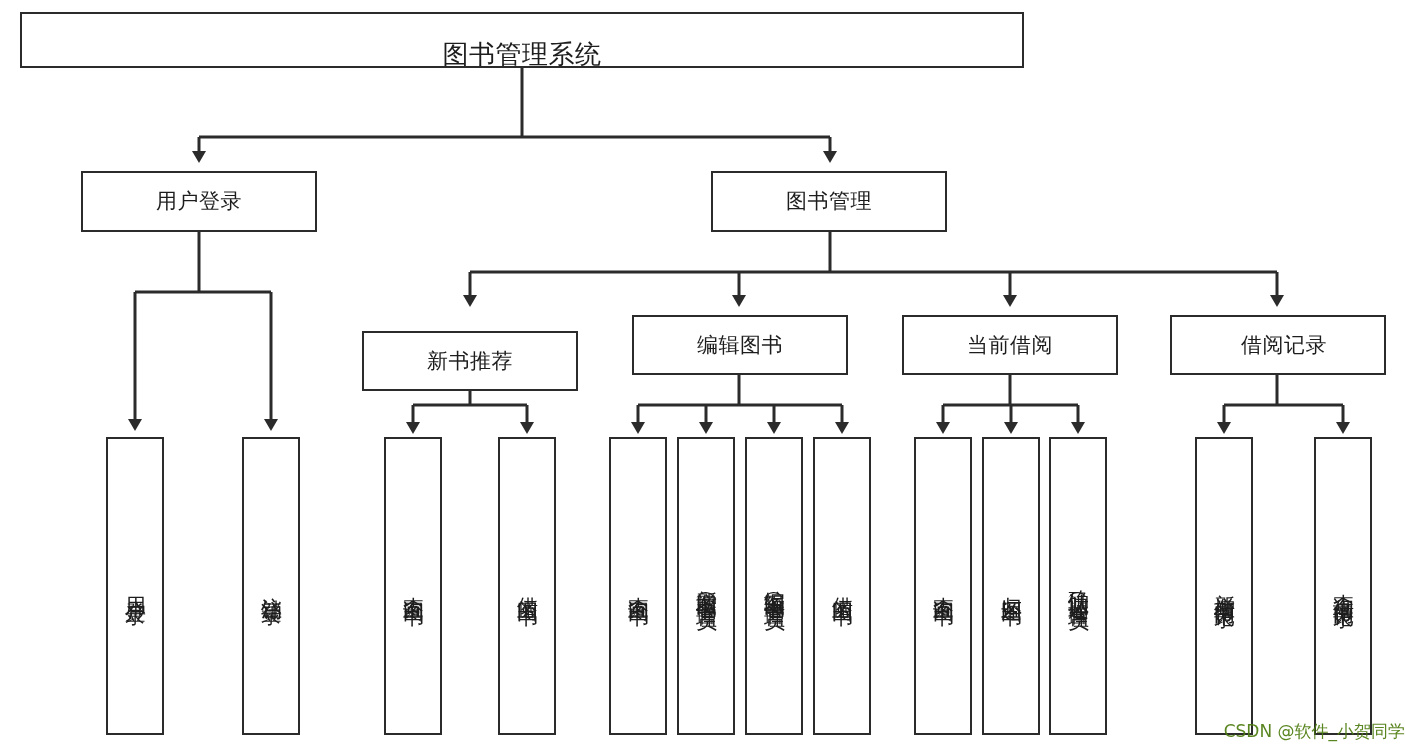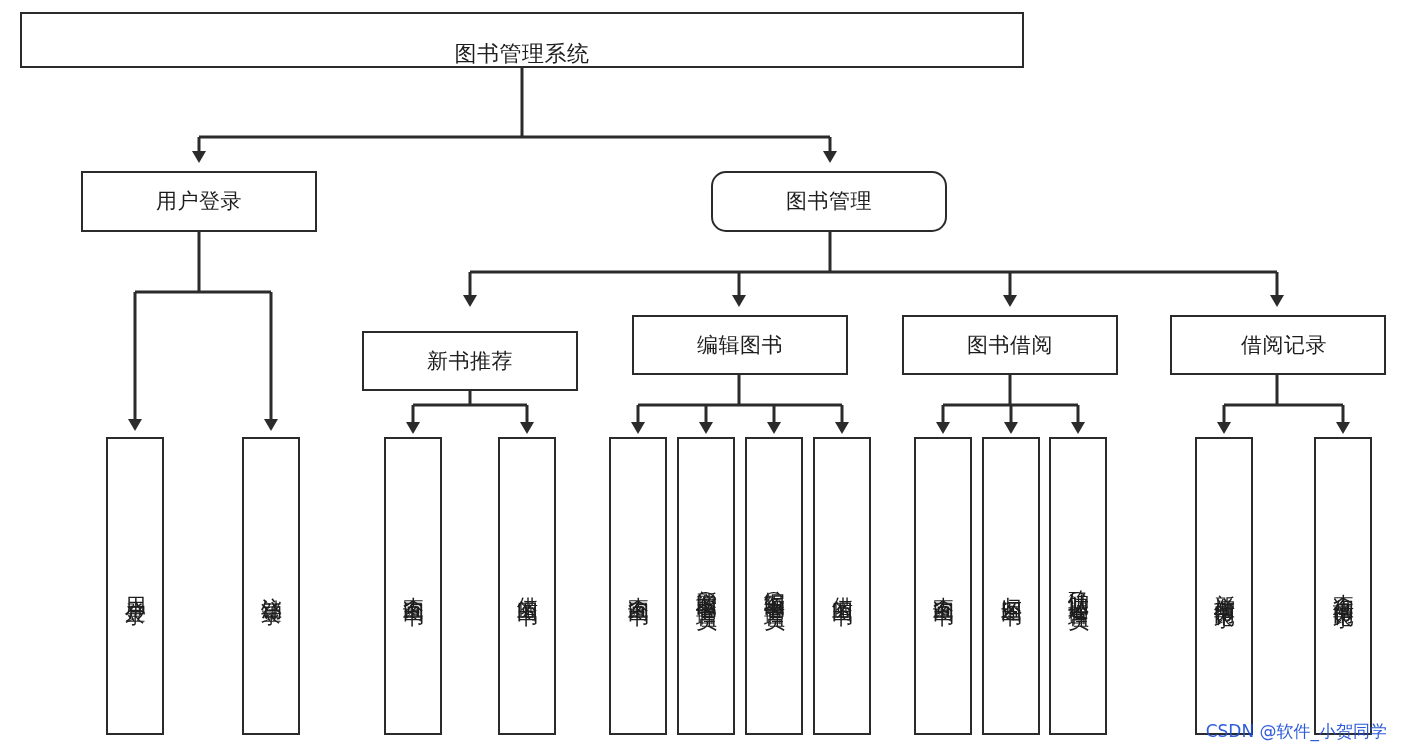--- a/index.html
+++ b/index.html
@@ -49,29 +49,29 @@
   }
   .node-vertical .node-label {
     writing-mode: vertical-rl;
     text-orientation: upright;
     font-size: 21px;
     letter-spacing: 3px;
     line-height: 1;
     white-space: nowrap;
   }
   #root-node .node-label {
-    font-size: 22px;
+    font-size: 26px;
     margin-top: 28px;
   }
   #watermark {
     position: absolute;
-    right: 18px;
+    right: 0;
     bottom: 4px;
     font-size: 17px;
-    color: #1d4ed8;
+    color: #4d7c0f;
     opacity: 0.92;
     white-space: nowrap;
     pointer-events: none;
   }
 </style>
 </head>
 <body>
 
 <div id="canvas">
 
@@ -126,34 +126,34 @@
   </svg>
 
   <div class="node-box node-horizontal" id="root-node" style="left:20px; top:12px; width:1004px; height:56px;">
     <span class="node-label">图书管理系统</span>
   </div>
 
   <div class="node-box node-horizontal" style="left:81px; top:171px; width:236px; height:61px;">
     <span class="node-label">用户登录</span>
   </div>
 
-  <div class="node-box node-horizontal" style="left:711px; top:171px; width:236px; height:61px;border-radius:15px;">
+  <div class="node-box node-horizontal" style="left:711px; top:171px; width:236px; height:61px;">
     <span class="node-label">图书管理</span>
   </div>
 
   <div class="node-box node-horizontal" style="left:362px; top:315px; width:216px; height:60px;margin-top:16px;">
     <span class="node-label">新书推荐</span>
   </div>
 
   <div class="node-box node-horizontal" style="left:632px; top:315px; width:216px; height:60px;">
     <span class="node-label">编辑图书</span>
   </div>
 
   <div class="node-box node-horizontal" style="left:902px; top:315px; width:216px; height:60px;">
-    <span class="node-label">图书借阅</span>
+    <span class="node-label">当前借阅</span>
   </div>
 
   <div class="node-box node-horizontal" style="left:1170px; top:315px; width:216px; height:60px;padding-left:12px;">
     <span class="node-label">借阅记录</span>
   </div>
 
   <div class="node-box node-vertical" style="left:106px; top:437px; width:58px; height:298px;">
     <span class="node-label">用户登录</span>
   </div>
 

